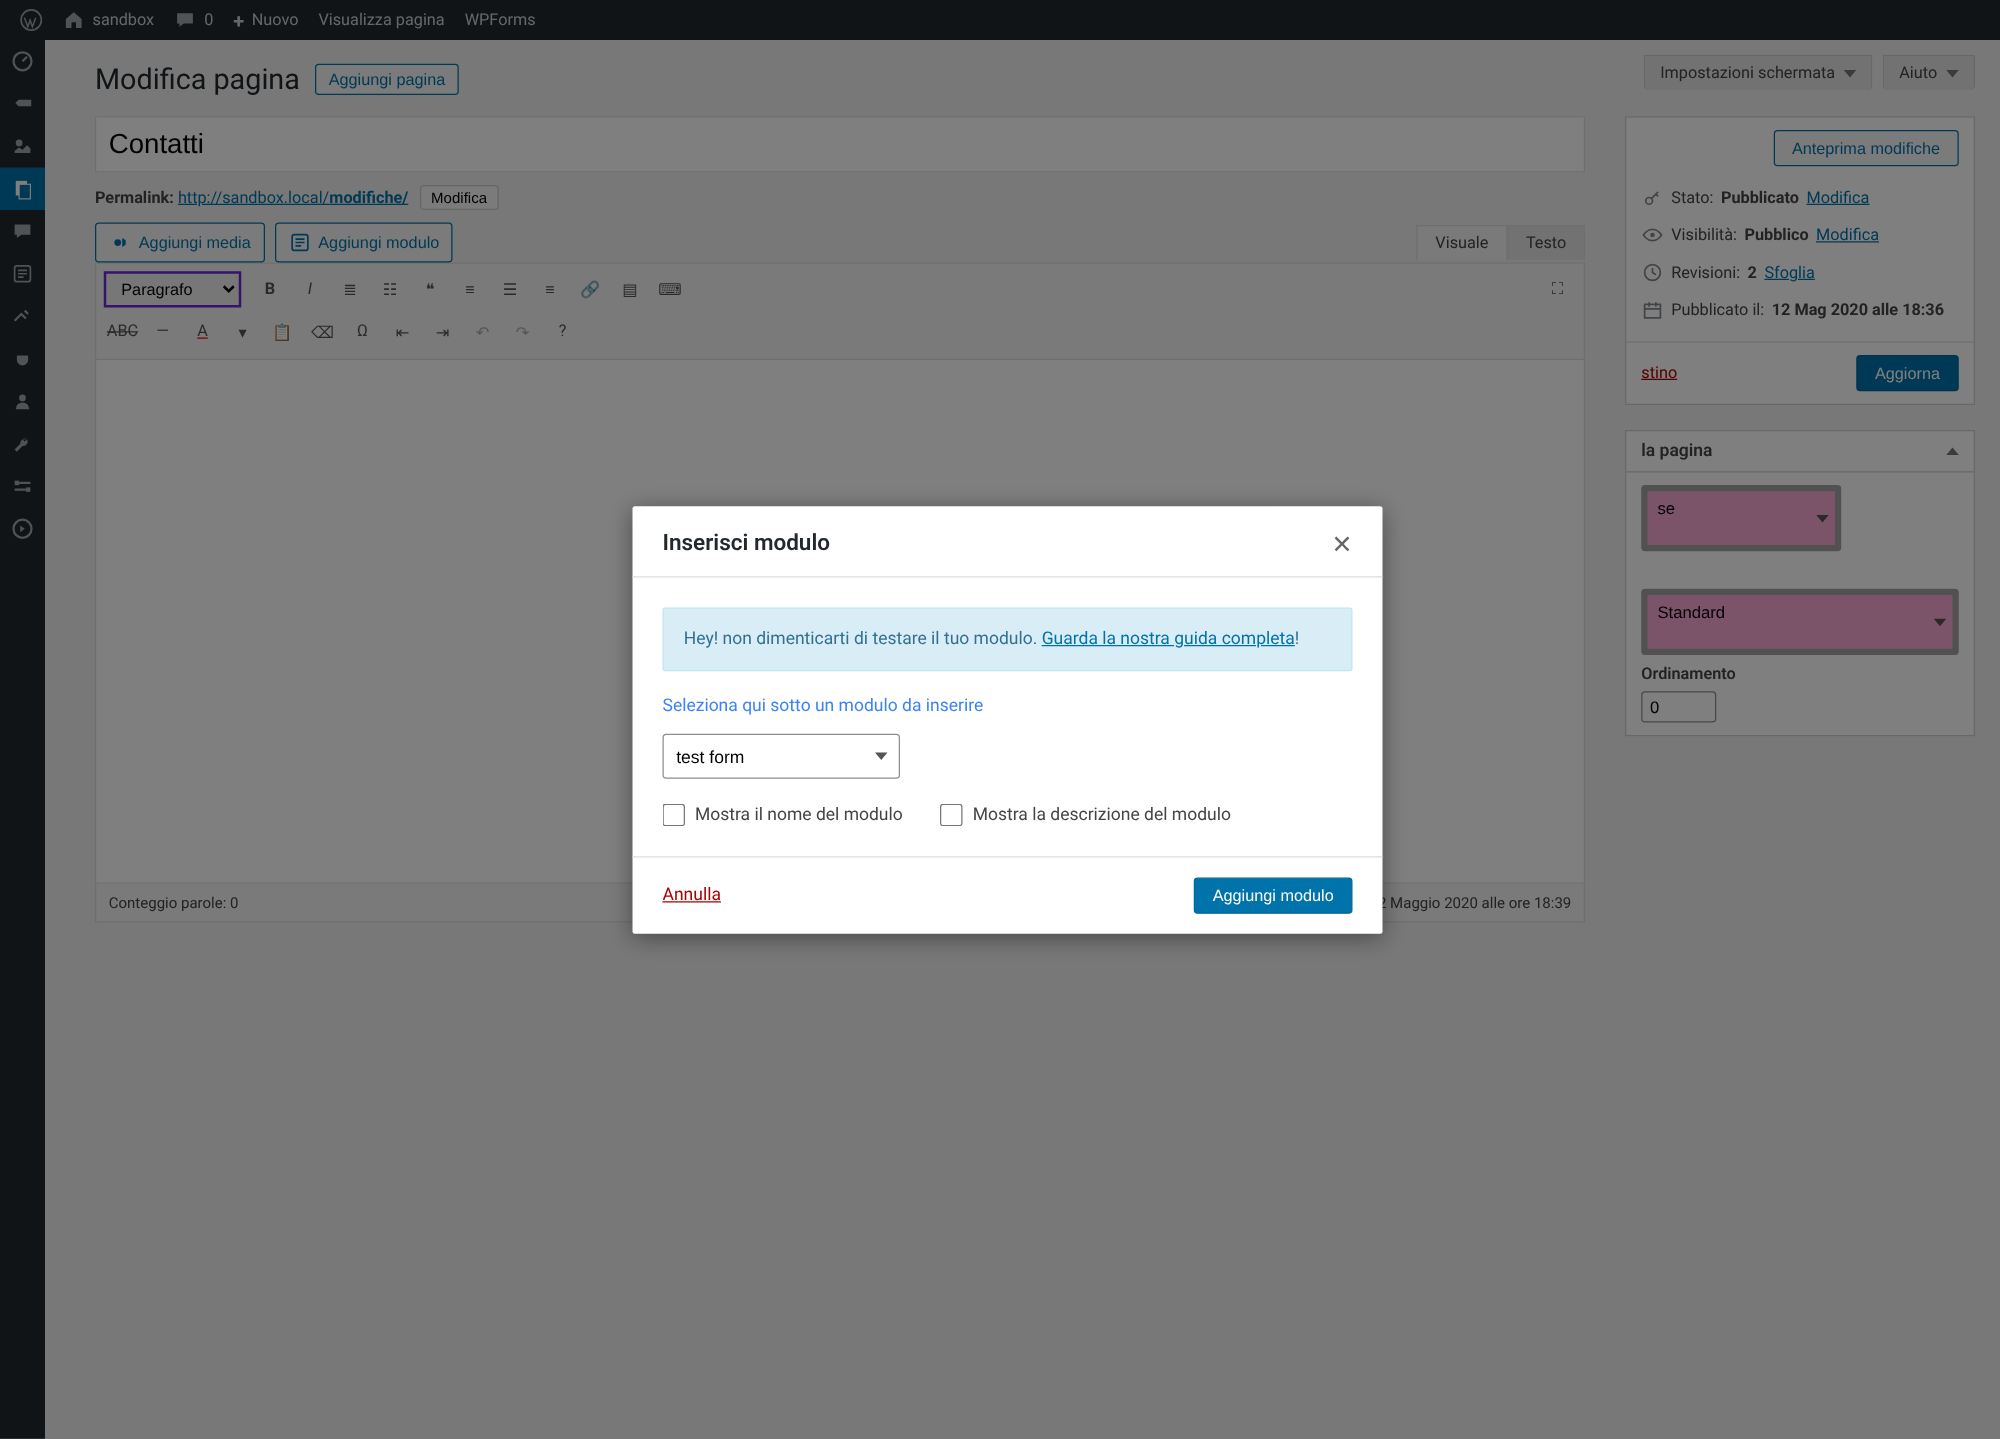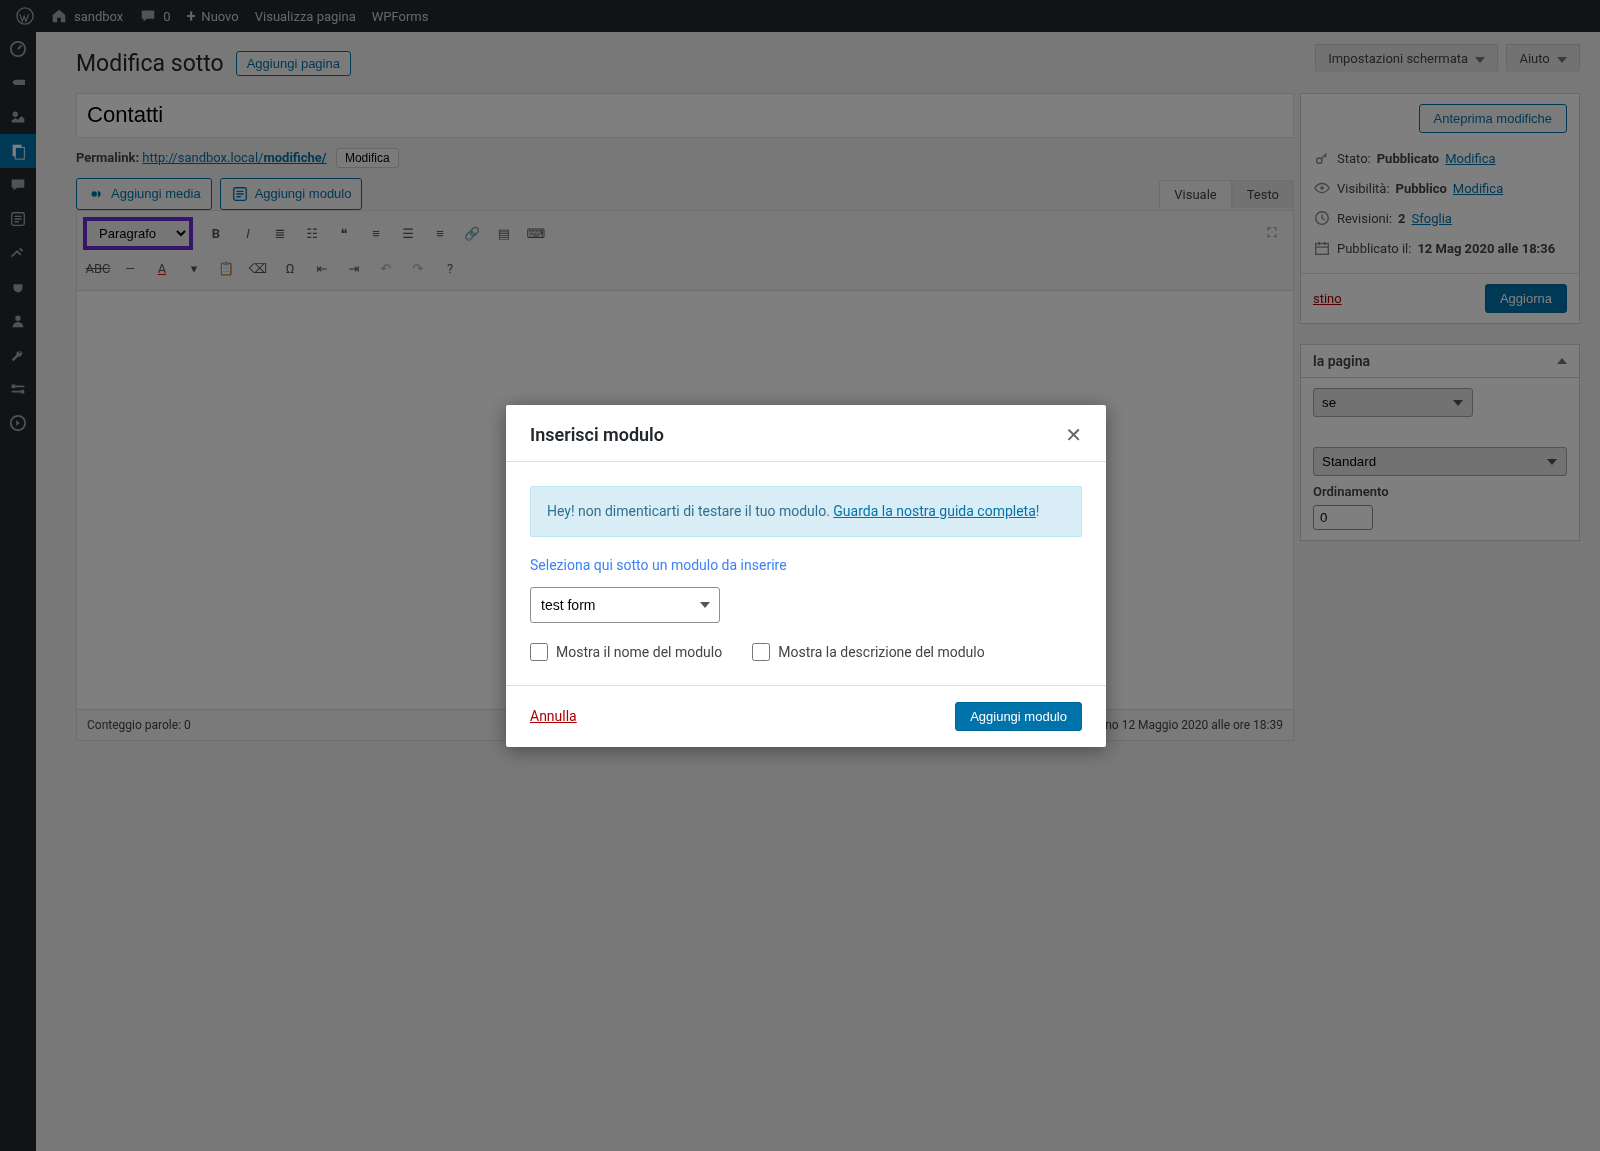--- a/index.html
+++ b/index.html
@@ -10,36 +10,36 @@
 .side-nav { position: absolute; top: 32px; left: 0; width: 36px; background: #23282d; height: calc(100% - 32px); }
 .side-nav-item { width: 36px; height: 34px; display: flex; align-items: center; justify-content: center; color: #a0a5aa; }
 .side-nav-item.active { background: #0073aa; color: #fff; }
 .side-nav-item svg { fill: currentColor; }
 .wrap { margin-left: 56px; padding: 10px 20px 20px 20px; }
 .heading-row { display: flex; align-items: center; gap: 12px; margin: 8px 0 16px; }
 .heading-row h1 { font-size: 23px; font-weight: 400; color: #23282d; }
 .btn-outline { border: 1px solid #0073aa; color: #0073aa; background: #f7f7f7; padding: 4px 10px; border-radius: 3px; font-size: 13px; cursor: pointer; }
 .screen-options { position: absolute; top: 44px; right: 20px; display: flex; gap: 8px; }
 .screen-tab { background: #e5e5e5; border: 1px solid #ccc; border-bottom: none; border-radius: 0 0 4px 4px; padding: 6px 12px; cursor: pointer; }
-.main-cols { display: flex; gap: 6px; }
+.main-cols { display: flex; gap: 32px; }
 .left-col { flex: 1; }
 .right-col { width: 280px; }
 .title-input { width: 100%; font-size: 1.7em; padding: 8px 10px; border: 1px solid #ddd; background: #fff; line-height: 1.2; }
 .permalink { margin: 10px 0; font-size: 13px; }
 .permalink a { color: #0073aa; text-decoration: underline; }
 .permalink-btn { border: 1px solid #ccc; background: #f7f7f7; padding: 2px 8px; border-radius: 3px; font-size: 12px; margin-left: 6px; cursor: pointer; }
 .editor-buttons { display: flex; gap: 8px; margin-bottom: 0; }
 .media-btn, .module-btn { border: 1px solid #0073aa; color: #0073aa; background: #f7f7f7; padding: 6px 10px; border-radius: 3px; display: flex; align-items: center; gap: 6px; cursor: pointer; font-size: 13px; }
 .editor-tabs { float: right; display: flex; }
 .editor-tab { border: 1px solid #ddd; border-bottom: none; padding: 6px 14px; background: #e5e5e5; cursor: pointer; }
 .editor-tab.active { background: #f5f5f5; border-bottom-color: #f5f5f5; }
 .edbar-row { display: flex; align-items: center; justify-content: space-between; margin-top: 8px; }
 .toolbar { background: #f5f5f5; border: 1px solid #ddd; border-bottom: none; padding: 4px; }
 .toolbar-row { display: flex; align-items: center; gap: 2px; padding: 2px; }
-.para-select { border: 4px solid #6d28d9; padding: 4px 8px; font-size: 13px; margin-right: 6px; min-width: 110px; }
+.para-select { border: 2px solid #6d28d9; padding: 4px 8px; font-size: 13px; margin-right: 6px; min-width: 110px; }
 .tbtn { width: 30px; height: 30px; display: inline-flex; align-items: center; justify-content: center; cursor: pointer; border-radius: 2px; color: #555; }
 .tbtn.spacer { flex: 1; cursor: default; }
 .editor-body { background: #fff; border: 1px solid #ddd; min-height: 420px; }
 .editor-status { background: #f5f5f5; border: 1px solid #ddd; border-top: none; padding: 8px 10px; font-size: 12px; display: flex; justify-content: space-between; }
 .postbox { background: #fff; border: 1px solid #ccd0d4; margin-bottom: 20px; }
 .postbox-header { padding: 8px 12px; border-bottom: 1px solid #ccd0d4; display: flex; justify-content: space-between; align-items: center; font-weight: 600; font-size: 14px; }
 .postbox-body { padding: 10px 12px; }
 .pub-section { padding: 6px 0; font-size: 13px; display: flex; align-items: center; gap: 6px; }
 .pub-section a { color: #0073aa; text-decoration: underline; }
 .pub-actions { display: flex; justify-content: space-between; align-items: center; border-top: 1px solid #ddd; padding: 10px 12px; }
@@ -56,21 +56,21 @@
 .info-box a { color: #0073aa; text-decoration: underline; }
 .modal-body p.instruct { margin-bottom: 14px; font-size: 14px; color: #3b82f6; }
 .form-select { border: 1px solid #8c8f94; padding: 0 28px 0 10px; border-radius: 3px; font-size: 14px; min-width: 190px; height: 36px; appearance: none; background: #fff; position: relative; }
 .select-wrap { position: relative; display: inline-block; }
 .select-wrap::after { content: ''; position: absolute; right: 10px; top: 50%; margin-top: -3px; border-left: 5px solid transparent; border-right: 5px solid transparent; border-top: 6px solid #555; pointer-events: none; }
 .check-row { display: flex; gap: 30px; margin-top: 20px; }
 .check-item { display: flex; align-items: center; gap: 8px; font-size: 14px; }
 .check-item input { width: 18px; height: 18px; border: 1px solid #8c8f94; border-radius: 4px; }
 .modal-footer { border-top: 1px solid #ddd; padding: 16px 24px; display: flex; justify-content: space-between; align-items: center; }
 .cancel-link { color: #a00; text-decoration: underline; font-size: 14px; cursor: pointer; text-align: right; }
-.select-template { border: 1px solid #a3a3a3; padding: 6px 28px 6px 8px; border-radius: 3px; width: 160px; appearance: none; background: #e5e5e5; }
+.select-template { border: 5px solid #a3a3a3; padding: 6px 28px 22px 8px; border-radius: 3px; width: 160px; appearance: none; background: #f9a8d4; }
 .order-input { width: 60px; padding: 4px 6px; border: 1px solid #8c8f94; border-radius: 3px; }
 .attr-label { display: block; margin: 8px 0 6px; font-weight: 600; font-size: 13px; }
 .tri { border-left: 5px solid transparent; border-right: 5px solid transparent; border-top: 6px solid #72777c; display: inline-block; margin-left: 4px; }
 .tri-up { border-top: none; border-bottom: 6px solid #72777c; }
 svg.ico { width: 18px; height: 18px; }
 </style>
 </head>
 <body>
 
 <div class="adminbar">
@@ -175,21 +175,21 @@
     </div>
 </div>
 
 <div class="screen-options">
   <div class="screen-tab"><span>Impostazioni schermata</span> <span class="tri"></span></div>
   <div class="screen-tab"><span>Aiuto</span> <span class="tri"></span></div>
 </div>
 
 <div class="wrap">
   <div class="heading-row">
-    <h1>Modifica sotto</h1>
+    <h1>Modifica pagina</h1>
     <button class="btn-outline">Aggiungi pagina</button>
   </div>
 
   <div class="main-cols">
     <div class="left-col">
       <input class="title-input" value="Contatti" style="">
       <div class="permalink">
         <strong>Permalink:</strong>
         <a href="#"><span>http://sandbox.local/</span><strong>modifiche/</strong></a>
         <button class="permalink-btn">Modifica</button>

